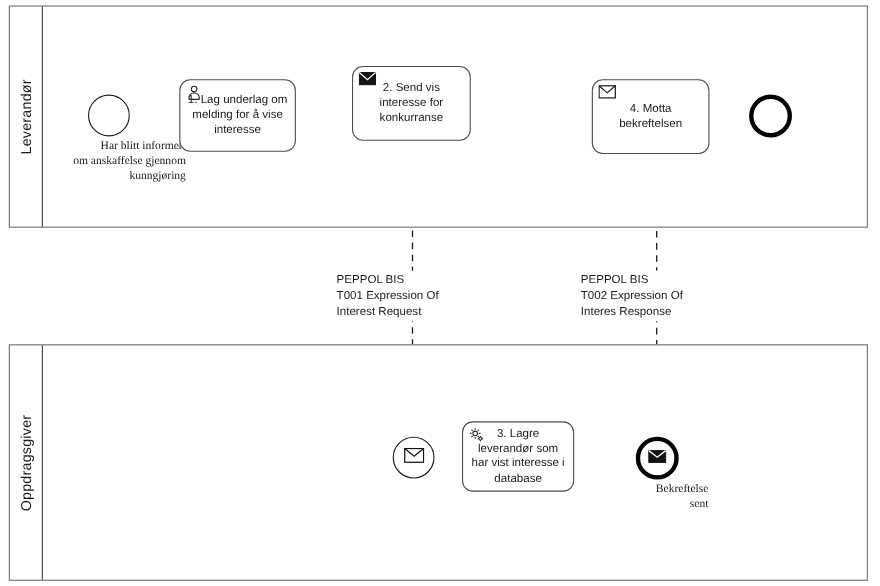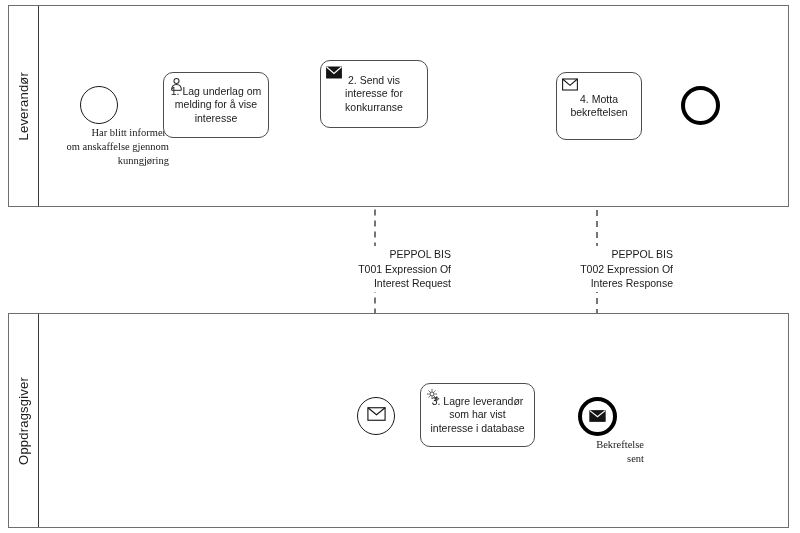--- a/index.html
+++ b/index.html
@@ -100,21 +100,21 @@
     line-height: 14px;
     text-align: right;
     color: #1a1a1a;
     white-space: pre-line;
     font-family: Liberation Serif, serif;
   }
   .flow-label {
     position: absolute;
     font-size: 10.5px;
     line-height: 14.5px;
-    text-align: right;
+    text-align: left;
     color: #1a1a1a;
     white-space: pre-line;
     background: #ffffff;
     padding: 1px 3px;
   }
   svg.edges {
     position: absolute;
     left: 0; top: 0;
     width: 800px;
     height: 533px;
@@ -175,21 +175,21 @@
   <div class="task" style="left:320px; top:60px; width:108px; height:68px;">
     <span class="task-icon">
       <svg viewBox="0 0 18 14" width="16" height="13">
         <rect x="0.7" y="0.8" width="16.6" height="12.4" fill="#141414" stroke="#141414" stroke-width="1.1"></rect>
         <path d="M0.7 0.8 L9 8 L17.3 0.8" fill="none" stroke="#ffffff" stroke-width="1.3"></path>
       </svg>
     </span>
     <span class="task-label">2. Send vis interesse for konkurranse</span>
   </div>
 
-  <div class="task" style="left:556px; top:72px; width:86px; height:68px;">
+  <div class="task" style="left:538px; top:72px; width:107px; height:68px;">
     <span class="task-icon">
       <svg viewBox="0 0 18 14" width="16" height="13">
         <rect x="0.7" y="0.8" width="16.6" height="12.4" fill="#ffffff" stroke="#141414" stroke-width="1.2"></rect>
         <path d="M0.7 0.8 L9 8 L17.3 0.8" fill="none" stroke="#141414" stroke-width="1.2"></path>
       </svg>
     </span>
     <span class="task-label">4. Motta bekreftelsen</span>
   </div>
 
   <div class="event ev-end" style="left:681px; top:86px; width:39px; height:39px;"></div>
@@ -209,21 +209,21 @@
 
   <div class="event ev-start-msg" style="left:357px; top:397px; width:38px; height:38px;">
     <span>
       <svg viewBox="0 0 20 15" width="19" height="14">
         <rect x="0.8" y="0.8" width="18.4" height="13.4" fill="#ffffff" stroke="#141414" stroke-width="1.2"></rect>
         <path d="M0.8 0.8 L10 8.3 L19.2 0.8" fill="none" stroke="#141414" stroke-width="1.2"></path>
       </svg>
     </span>
   </div>
 
-  <div class="task" style="left:420px; top:383px; width:115px; height:64px;">
+  <div class="task" style="left:420px; top:383px; width:102px; height:64px;">
     <span class="task-icon">
       <svg viewBox="0 0 18 18" width="15" height="15">
         <g fill="none" stroke="#2b2b2b" stroke-width="1.15">
           <circle cx="7.2" cy="7.2" r="2.5"></circle>
           <path d="M7.2 1.4 L7.2 3.2 M7.2 11.2 L7.2 13 M1.4 7.2 L3.2 7.2 M11.2 7.2 L13 7.2
                    M3.1 3.1 L4.4 4.4 M10 10 L11.3 11.3 M11.3 3.1 L10 4.4 M4.4 10 L3.1 11.3"></path>
           <circle cx="12.9" cy="12.9" r="1.6"></circle>
           <path d="M12.9 9.9 L12.9 11.1 M12.9 14.7 L12.9 15.9 M9.9 12.9 L11.1 12.9 M14.7 12.9 L15.9 12.9"></path>
         </g>
       </svg>

